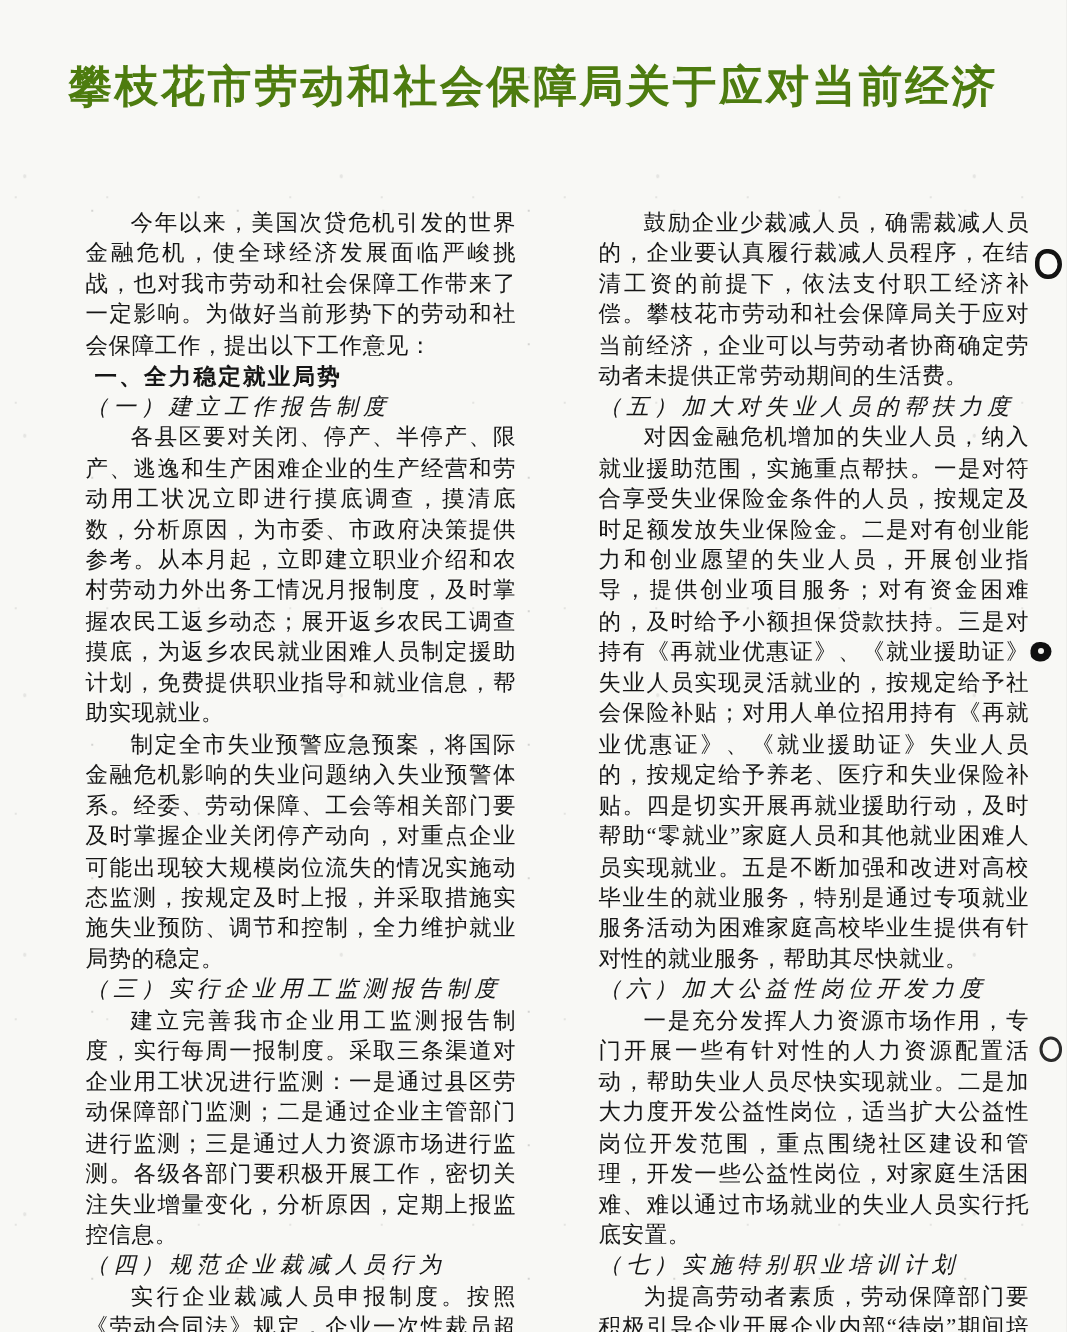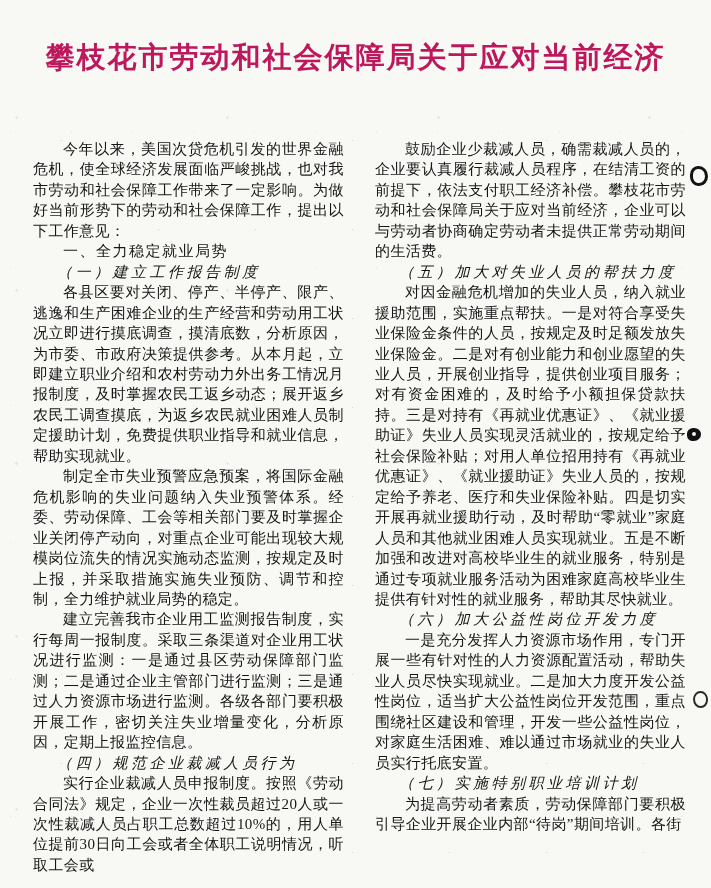--- a/index.html
+++ b/index.html
@@ -24,41 +24,41 @@
     opacity:.5;
   }
   .title-block{
     position:absolute;top:34px;left:0;right:0;
     text-align:center;
     font-family:"DejaVu Sans",sans-serif;
     font-weight:bold;
     font-size:29px;
     line-height:46px;
     letter-spacing:2px;
-    color:#be185d;
+    color:#4d7c0f;
   }
   .columns{
     position:absolute;top:139px;left:33px;
     display:flex;gap:31px;
   }
   .col{width:311px;}
   .col p{
     margin:0;
     font-size:15px;
     line-height:20.45px;
     text-align:justify;
     text-justify:inter-character;
     word-break:break-all;
   }
   .col p.paragraph, .col p.paragraph-continued{letter-spacing:.4px;}
-  .col p.paragraph{text-indent:2em;}
+  .col p.paragraph{text-indent:2em;margin-left:24px;}
   .col p.section-heading{
     text-indent:2em;
     font-family:"DejaVu Sans",sans-serif;
-    font-weight:normal;
+    font-weight:bold;
     letter-spacing:1.5px;
   }
   .col p.sub-heading{
     text-indent:1.6em;
     font-style:italic;
     letter-spacing:3.5px;
   }
   
   .hole{position:absolute;border-radius:50%;}
   .hole-top{
@@ -90,20 +90,21 @@
     <div>攀枝花市劳动和社会保障局关于应对当前经济</div>
   </div>
 
   <div class="columns">
     <div class="col" id="col-left">
         <p class="paragraph">今年以来，美国次贷危机引发的世界金融危机，使全球经济发展面临严峻挑战，也对我市劳动和社会保障工作带来了一定影响。为做好当前形势下的劳动和社会保障工作，提出以下工作意见：</p>
         <p class="section-heading">一、全力稳定就业局势</p>
         <p class="sub-heading">（一）建立工作报告制度</p>
         <p class="paragraph">各县区要对关闭、停产、半停产、限产、逃逸和生产困难企业的生产经营和劳动用工状况立即进行摸底调查，摸清底数，分析原因，为市委、市政府决策提供参考。从本月起，立即建立职业介绍和农村劳动力外出务工情况月报制度，及时掌握农民工返乡动态；展开返乡农民工调查摸底，为返乡农民就业困难人员制定援助计划，免费提供职业指导和就业信息，帮助实现就业。</p>
         <p class="paragraph">制定全市失业预警应急预案，将国际金融危机影响的失业问题纳入失业预警体系。经委、劳动保障、工会等相关部门要及时掌握企业关闭停产动向，对重点企业可能出现较大规模岗位流失的情况实施动态监测，按规定及时上报，并采取措施实施失业预防、调节和控制，全力维护就业局势的稳定。</p>
+        <p class="sub-heading">（三）实行企业用工监测报告制度</p>
         <p class="paragraph">建立完善我市企业用工监测报告制度，实行每周一报制度。采取三条渠道对企业用工状况进行监测：一是通过县区劳动保障部门监测；二是通过企业主管部门进行监测；三是通过人力资源市场进行监测。各级各部门要积极开展工作，密切关注失业增量变化，分析原因，定期上报监控信息。</p>
         <p class="sub-heading">（四）规范企业裁减人员行为</p>
         <p class="paragraph">实行企业裁减人员申报制度。按照《劳动合同法》规定，企业一次性裁员超过20人或一次性裁减人员占职工总数超过10%的，用人单位提前30日向工会或者全体职工说明情况，听取工会或</p>
       </div>
     <div class="col" id="col-right">
         <p class="paragraph">鼓励企业少裁减人员，确需裁减人员的，企业要认真履行裁减人员程序，在结清工资的前提下，依法支付职工经济补偿。攀枝花市劳动和社会保障局关于应对当前经济，企业可以与劳动者协商确定劳动者未提供正常劳动期间的生活费。</p>
         <p class="sub-heading">（五）加大对失业人员的帮扶力度</p>
         <p class="paragraph">对因金融危机增加的失业人员，纳入就业援助范围，实施重点帮扶。一是对符合享受失业保险金条件的人员，按规定及时足额发放失业保险金。二是对有创业能力和创业愿望的失业人员，开展创业指导，提供创业项目服务；对有资金困难的，及时给予小额担保贷款扶持。三是对持有《再就业优惠证》、《就业援助证》失业人员实现灵活就业的，按规定给予社会保险补贴；对用人单位招用持有《再就业优惠证》、《就业援助证》失业人员的，按规定给予养老、医疗和失业保险补贴。四是切实开展再就业援助行动，及时帮助“零就业”家庭人员和其他就业困难人员实现就业。五是不断加强和改进对高校毕业生的就业服务，特别是通过专项就业服务活动为困难家庭高校毕业生提供有针对性的就业服务，帮助其尽快就业。</p>
         <p class="sub-heading">（六）加大公益性岗位开发力度</p>
         <p class="paragraph">一是充分发挥人力资源市场作用，专门开展一些有针对性的人力资源配置活动，帮助失业人员尽快实现就业。二是加大力度开发公益性岗位，适当扩大公益性岗位开发范围，重点围绕社区建设和管理，开发一些公益性岗位，对家庭生活困难、难以通过市场就业的失业人员实行托底安置。</p>

